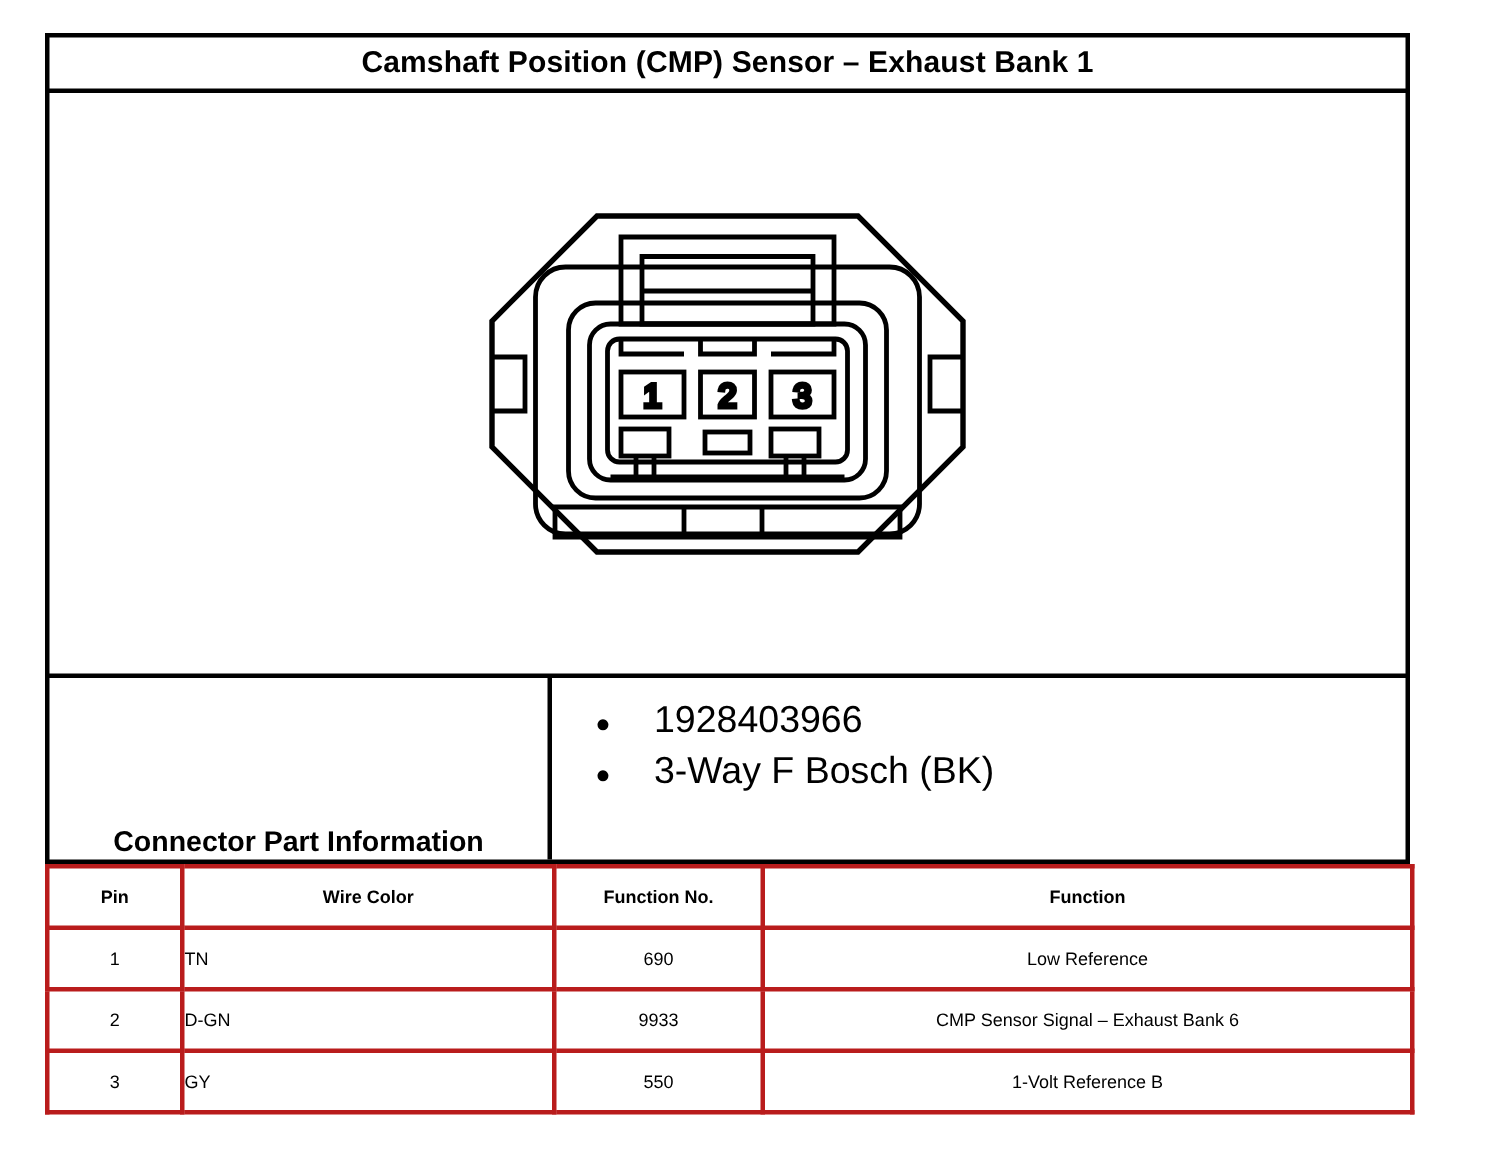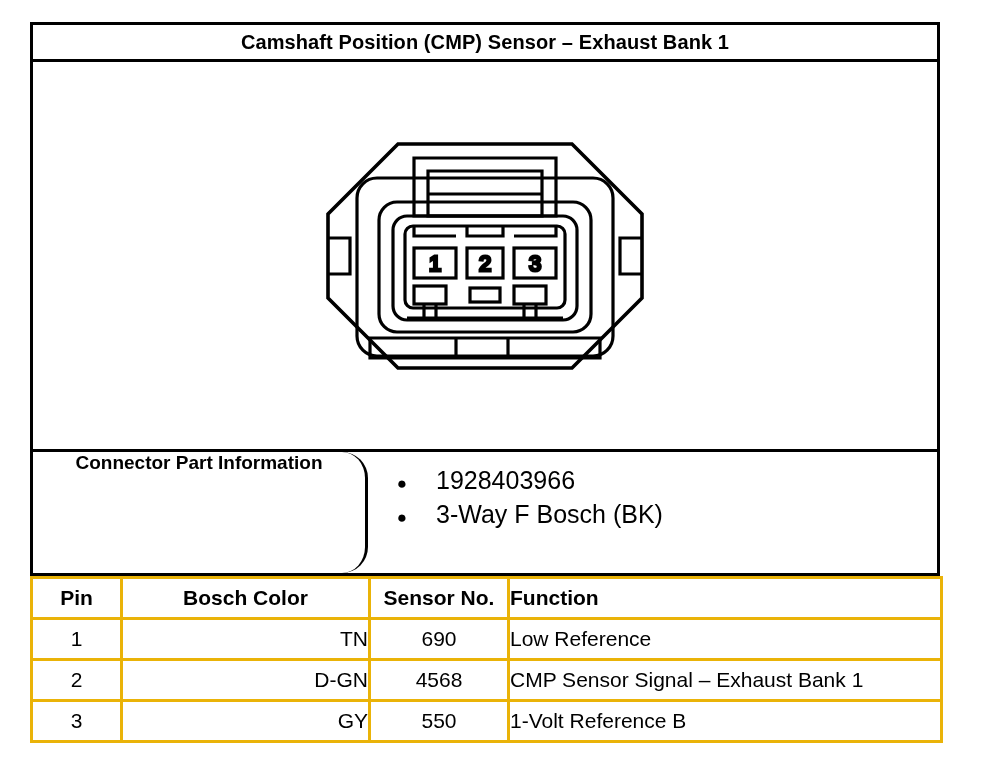--- a/index.html
+++ b/index.html
@@ -81,23 +81,22 @@
     border: 3px solid #000;
     border-top: none;
     box-sizing: border-box;
   }
   .part-info-label {
     width: 335px;
     flex: 0 0 335px;
     border-right: 3px solid #000;
     box-sizing: border-box;
     display: flex;
-    align-items: flex-start;
+    align-items: flex-end;
     justify-content: center;
-    border-radius: 26px;
   }
   .part-info-label span {
     font-size: 19px;
     font-weight: bold;
     white-space: nowrap;
   }
   .part-info-values {
     flex: 1 1 auto;
     box-sizing: border-box;
     padding: 14px 0 0 0;
@@ -121,36 +120,36 @@
 
   
   .pin-table {
     position: relative;
     width: 910px;
     border-collapse: collapse;
     table-layout: fixed;
     box-sizing: border-box;
   }
   .pin-table td, .pin-table th {
-    border: 3px solid #eab308;
+    border: 3px solid #b91c1c;
     box-sizing: border-box;
     height: 41px;
-    font-size: 21px;
+    font-size: 12px;
     font-weight: normal;
     padding: 0;
     vertical-align: middle;
   }
   .pin-table thead th {
     font-weight: bold;
     text-align: center;
   }
   .col-pin   { width: 90px;  text-align: center; }
-  .col-color { width: 248px; text-align: right; }
+  .col-color { width: 248px; text-align: left; }
   .col-ckt   { width: 139px; text-align: center; }
-  .col-func  { width: 433px; text-align: left; padding-left: 7px; }
+  .col-func  { width: 433px; text-align: center; padding-left: 7px; }
 </style>
 </head>
 <body>
 
 <div class="sheet">
 
   <div class="title-bar">
     <div class="title-text">Camshaft Position (CMP) Sensor – Exhaust Bank 1</div>
   </div>
 
@@ -213,37 +212,37 @@
         <span class="bullet-dot">●</span>
         <span class="bullet-text">3-Way F Bosch (BK)</span>
       </div>
     </div>
   </div>
 
   <table class="pin-table">
     <thead>
       <tr>
         <th class="col-pin">Pin</th>
-        <th class="col-color">Bosch Color</th>
-        <th class="col-ckt">Sensor No.</th>
-        <th class="col-func" style="text-align:left;padding-left:0;">Function</th>
+        <th class="col-color">Wire Color</th>
+        <th class="col-ckt">Function No.</th>
+        <th class="col-func" style="text-align:center;padding-left:0;">Function</th>
       </tr>
     </thead>
     <tbody>
       <tr>
         <td class="col-pin">1</td>
         <td class="col-color">TN</td>
         <td class="col-ckt">690</td>
         <td class="col-func">Low Reference</td>
       </tr>
       <tr>
         <td class="col-pin">2</td>
         <td class="col-color">D-GN</td>
-        <td class="col-ckt">4568</td>
-        <td class="col-func">CMP Sensor Signal – Exhaust Bank 1</td>
+        <td class="col-ckt">9933</td>
+        <td class="col-func">CMP Sensor Signal – Exhaust Bank 6</td>
       </tr>
       <tr>
         <td class="col-pin">3</td>
         <td class="col-color">GY</td>
         <td class="col-ckt">550</td>
         <td class="col-func">1-Volt Reference B</td>
       </tr>
     </tbody>
   </table>
 

